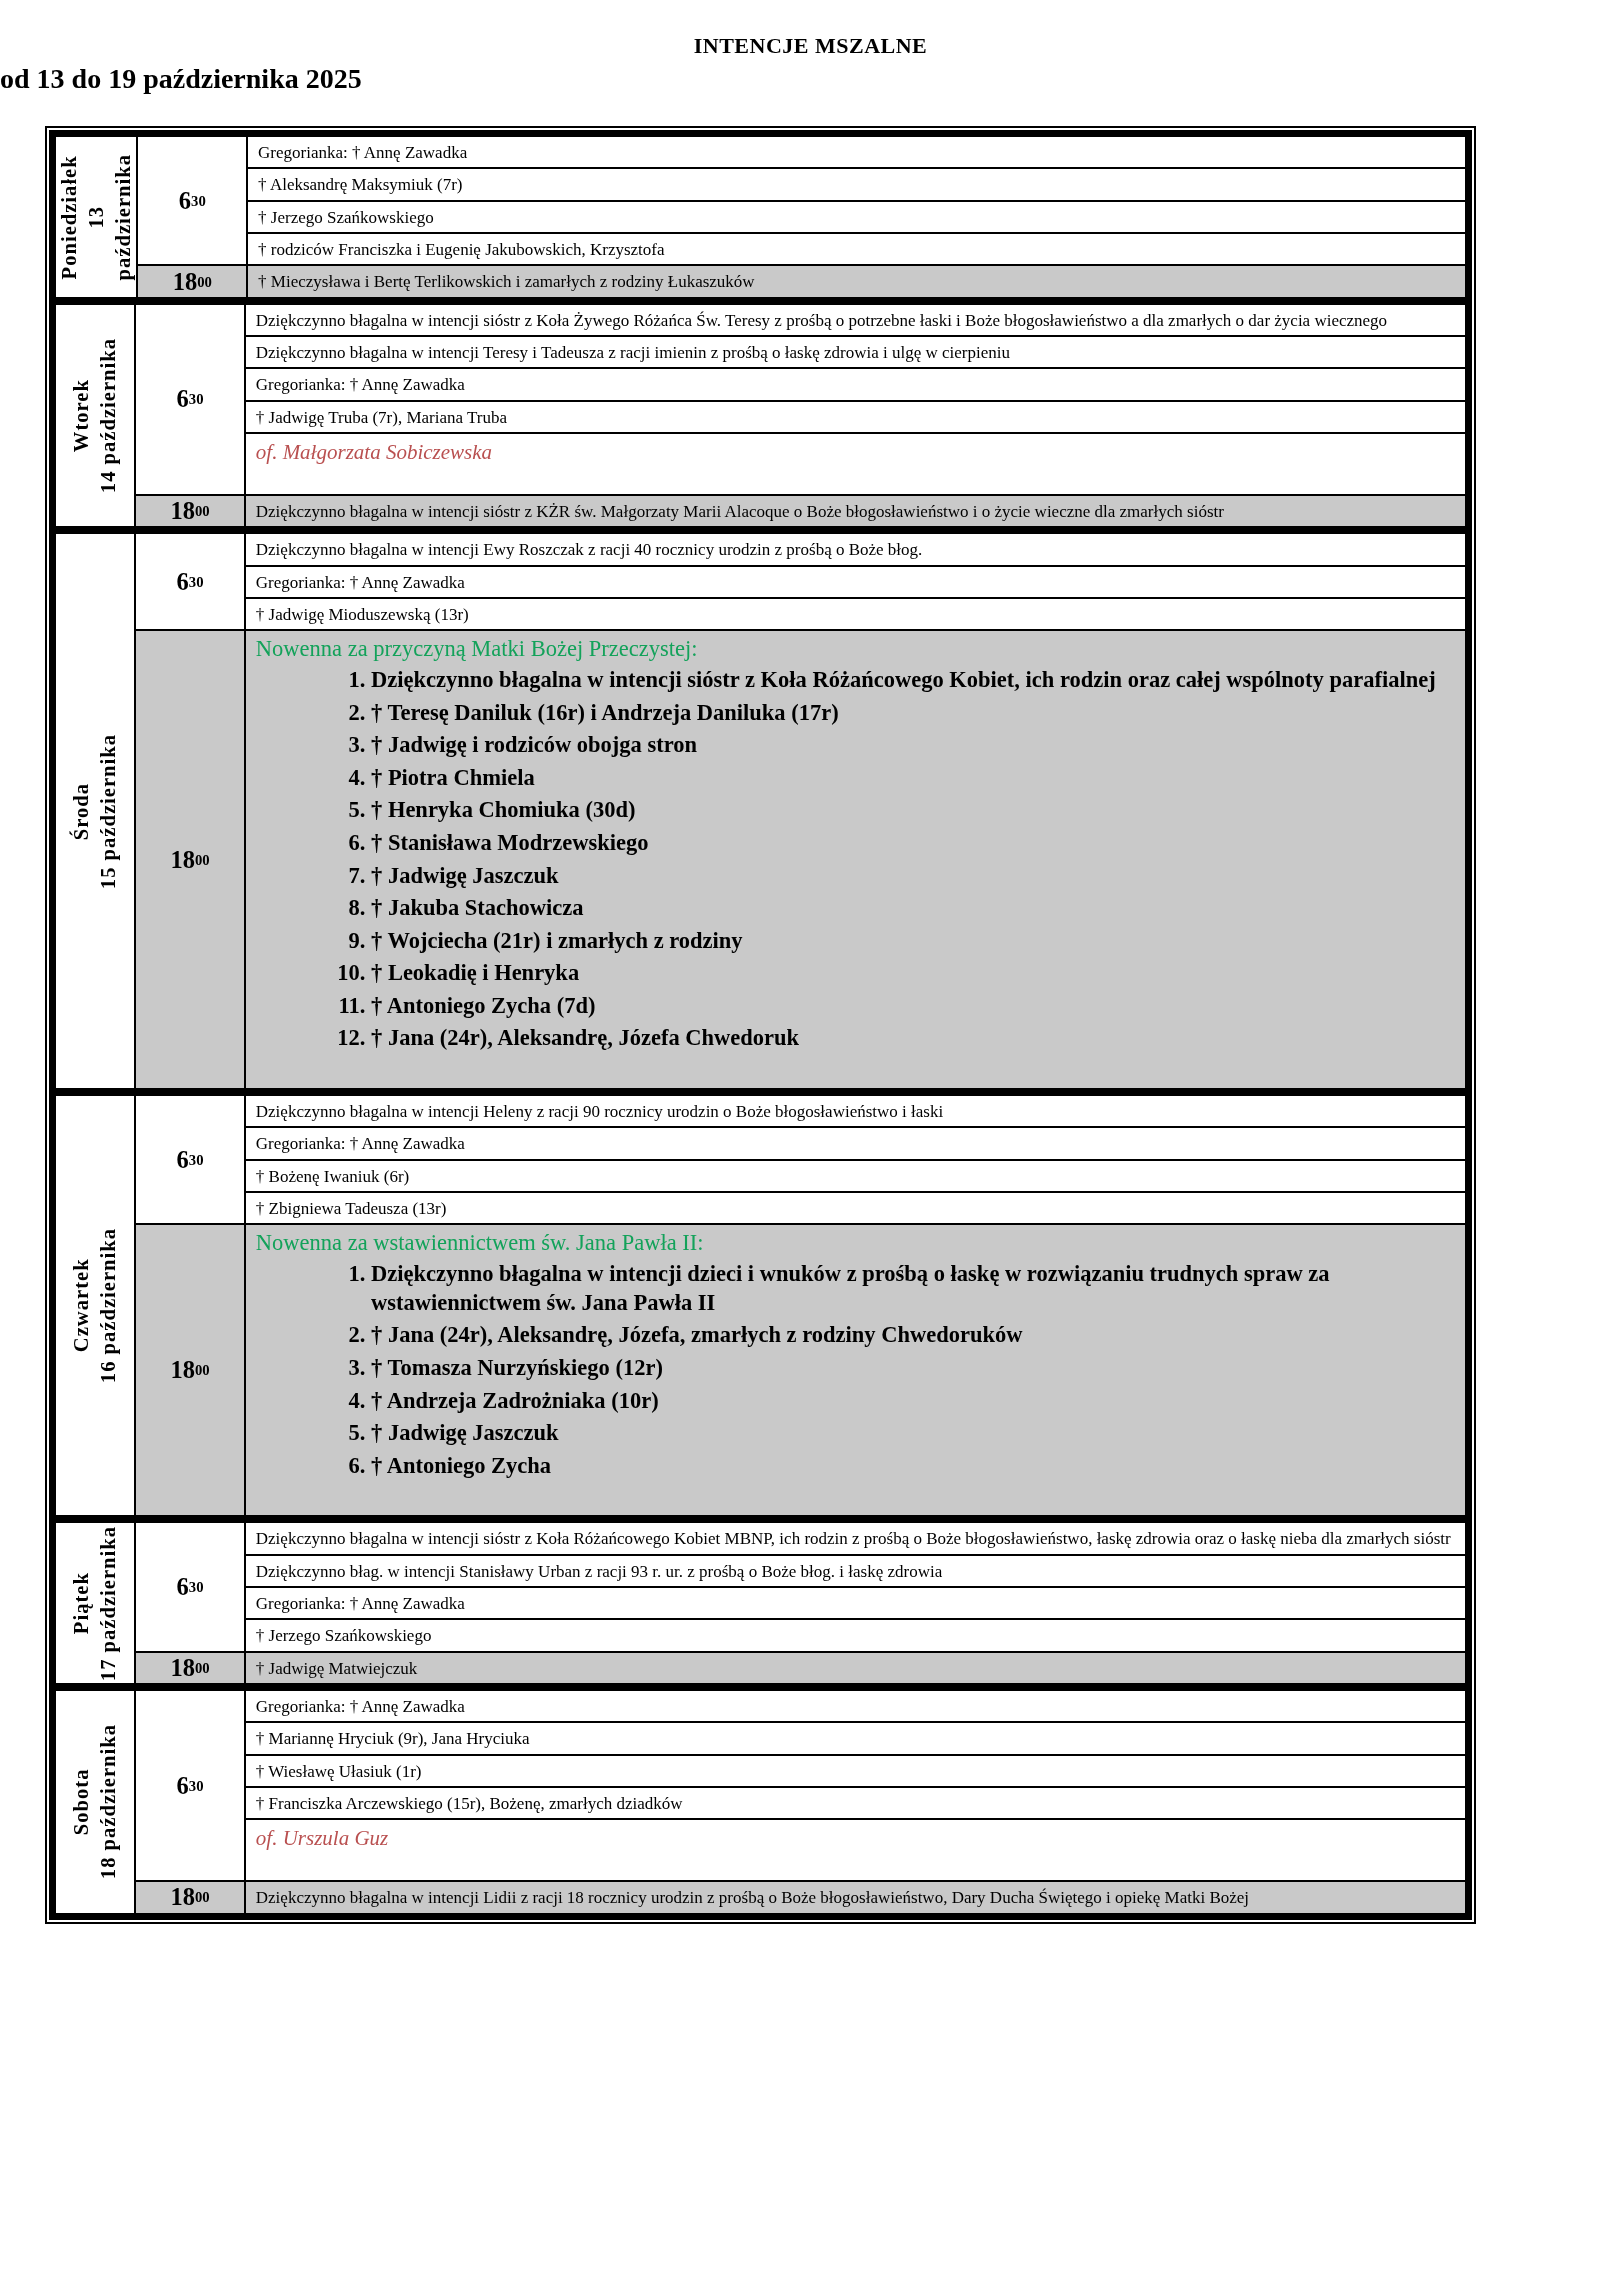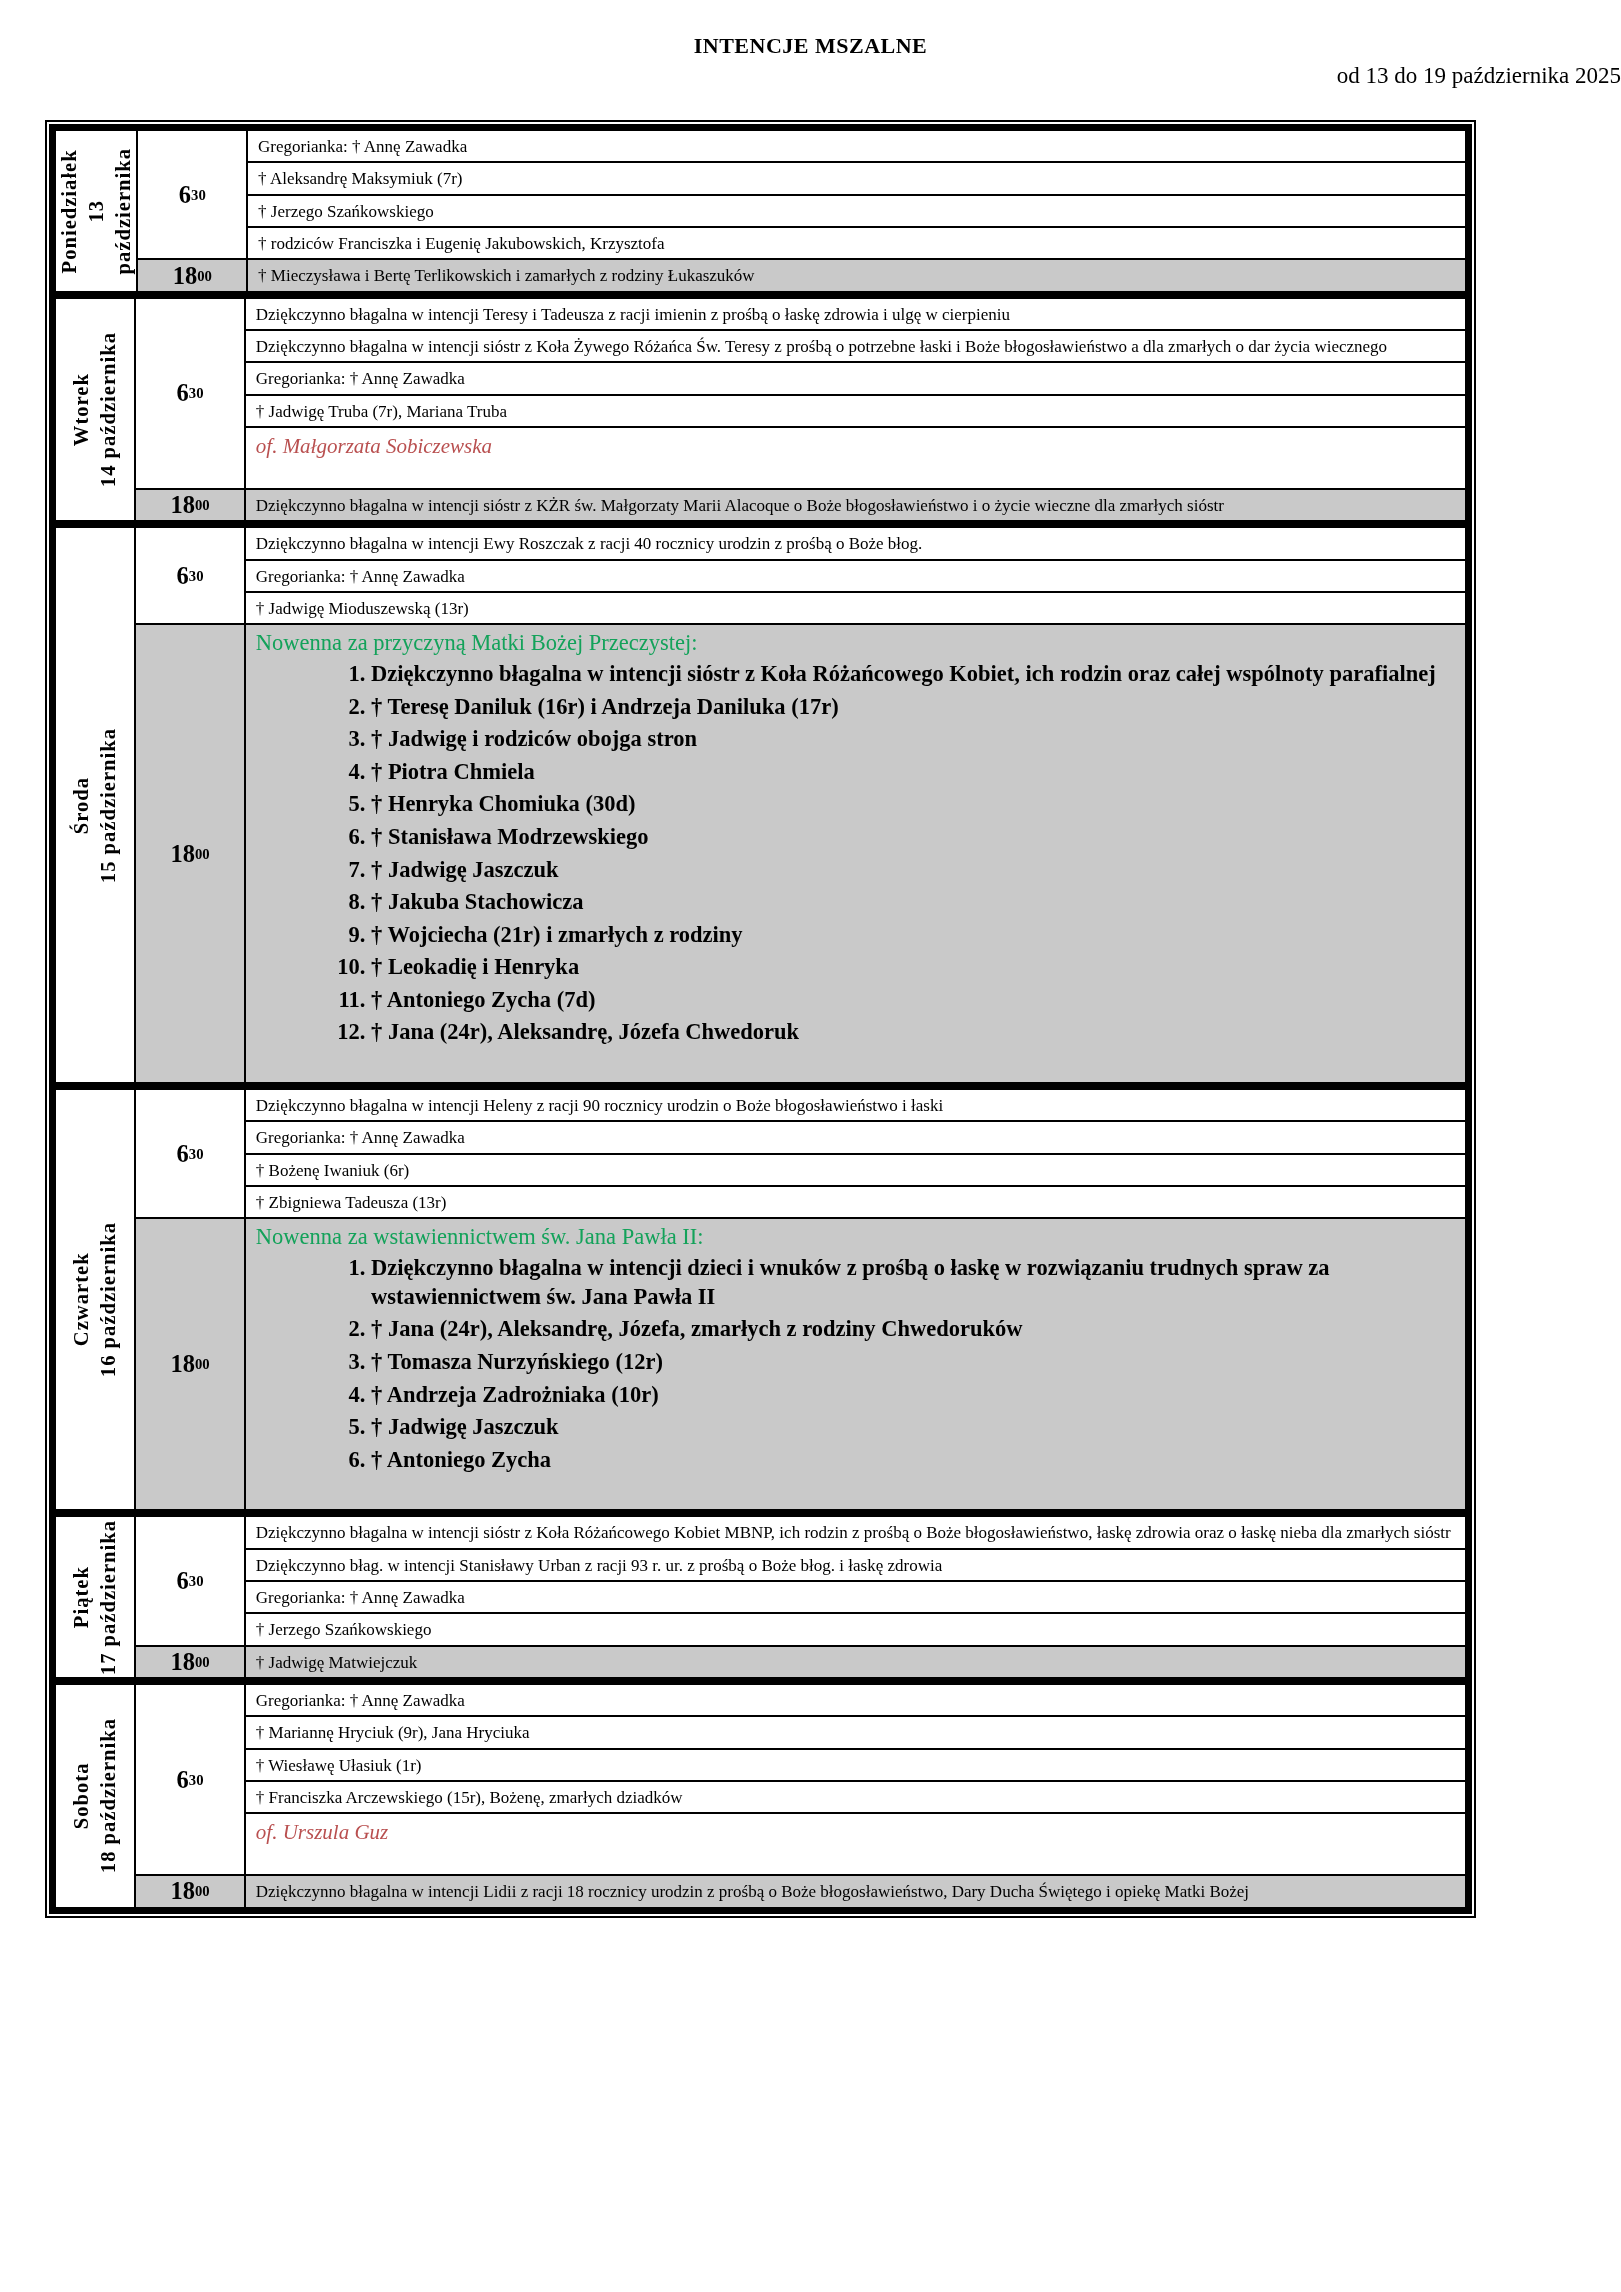--- a/index.html
+++ b/index.html
@@ -17,23 +17,23 @@
   }
   .title {
     margin: 33px 0 0 0;
     text-align: center;
     font-size: 22px;
     font-weight: bold;
     letter-spacing: 0.5px;
   }
   .subtitle {
     margin: 3.9px 0 0 0;
-    text-align: right;
-    font-size: 23px;
-    font-weight: normal;
+    text-align: left;
+    font-size: 28px;
+    font-weight: bold;
   }
   .schedule {
     margin: 35px 0 0 49px;
     width: 1409px;
     border: 7.8px solid #000;
     outline: 2px solid #000;
     outline-offset: 2px;
     background: #fff;
   }
   .schedule-section { display: flex; align-items: stretch; }
@@ -147,22 +147,22 @@
       <div class="day-cell">
         <div class="day-label">Wtorek<br>14 października</div>
       </div>
       <div class="blocks-col">
         <div class="mass-block">
           <div class="time-cell">
             <span>6</span>
             <sup>30</sup>
           </div>
           <div class="rows-col">
+            <div class="row">Dziękczynno błagalna w intencji sióstr z Koła Żywego Różańca Św. Teresy z prośbą o potrzebne łaski i Boże błogosławieństwo a dla zmarłych o dar życia wiecznego</div>
             <div class="row">Dziękczynno błagalna w intencji Teresy i Tadeusza z racji imienin z prośbą o łaskę zdrowia i ulgę w cierpieniu</div>
-            <div class="row">Dziękczynno błagalna w intencji sióstr z Koła Żywego Różańca Św. Teresy z prośbą o potrzebne łaski i Boże błogosławieństwo a dla zmarłych o dar życia wiecznego</div>
             <div class="row">Gregorianka: † Annę Zawadka</div>
             <div class="row">† Jadwigę Truba (7r), Mariana Truba</div>
             <div class="row offering">of. Małgorzata Sobiczewska</div>
           </div>
         </div>
         <div class="mass-block shaded">
           <div class="time-cell">
             <span>18</span>
             <sup>00</sup>
           </div>

